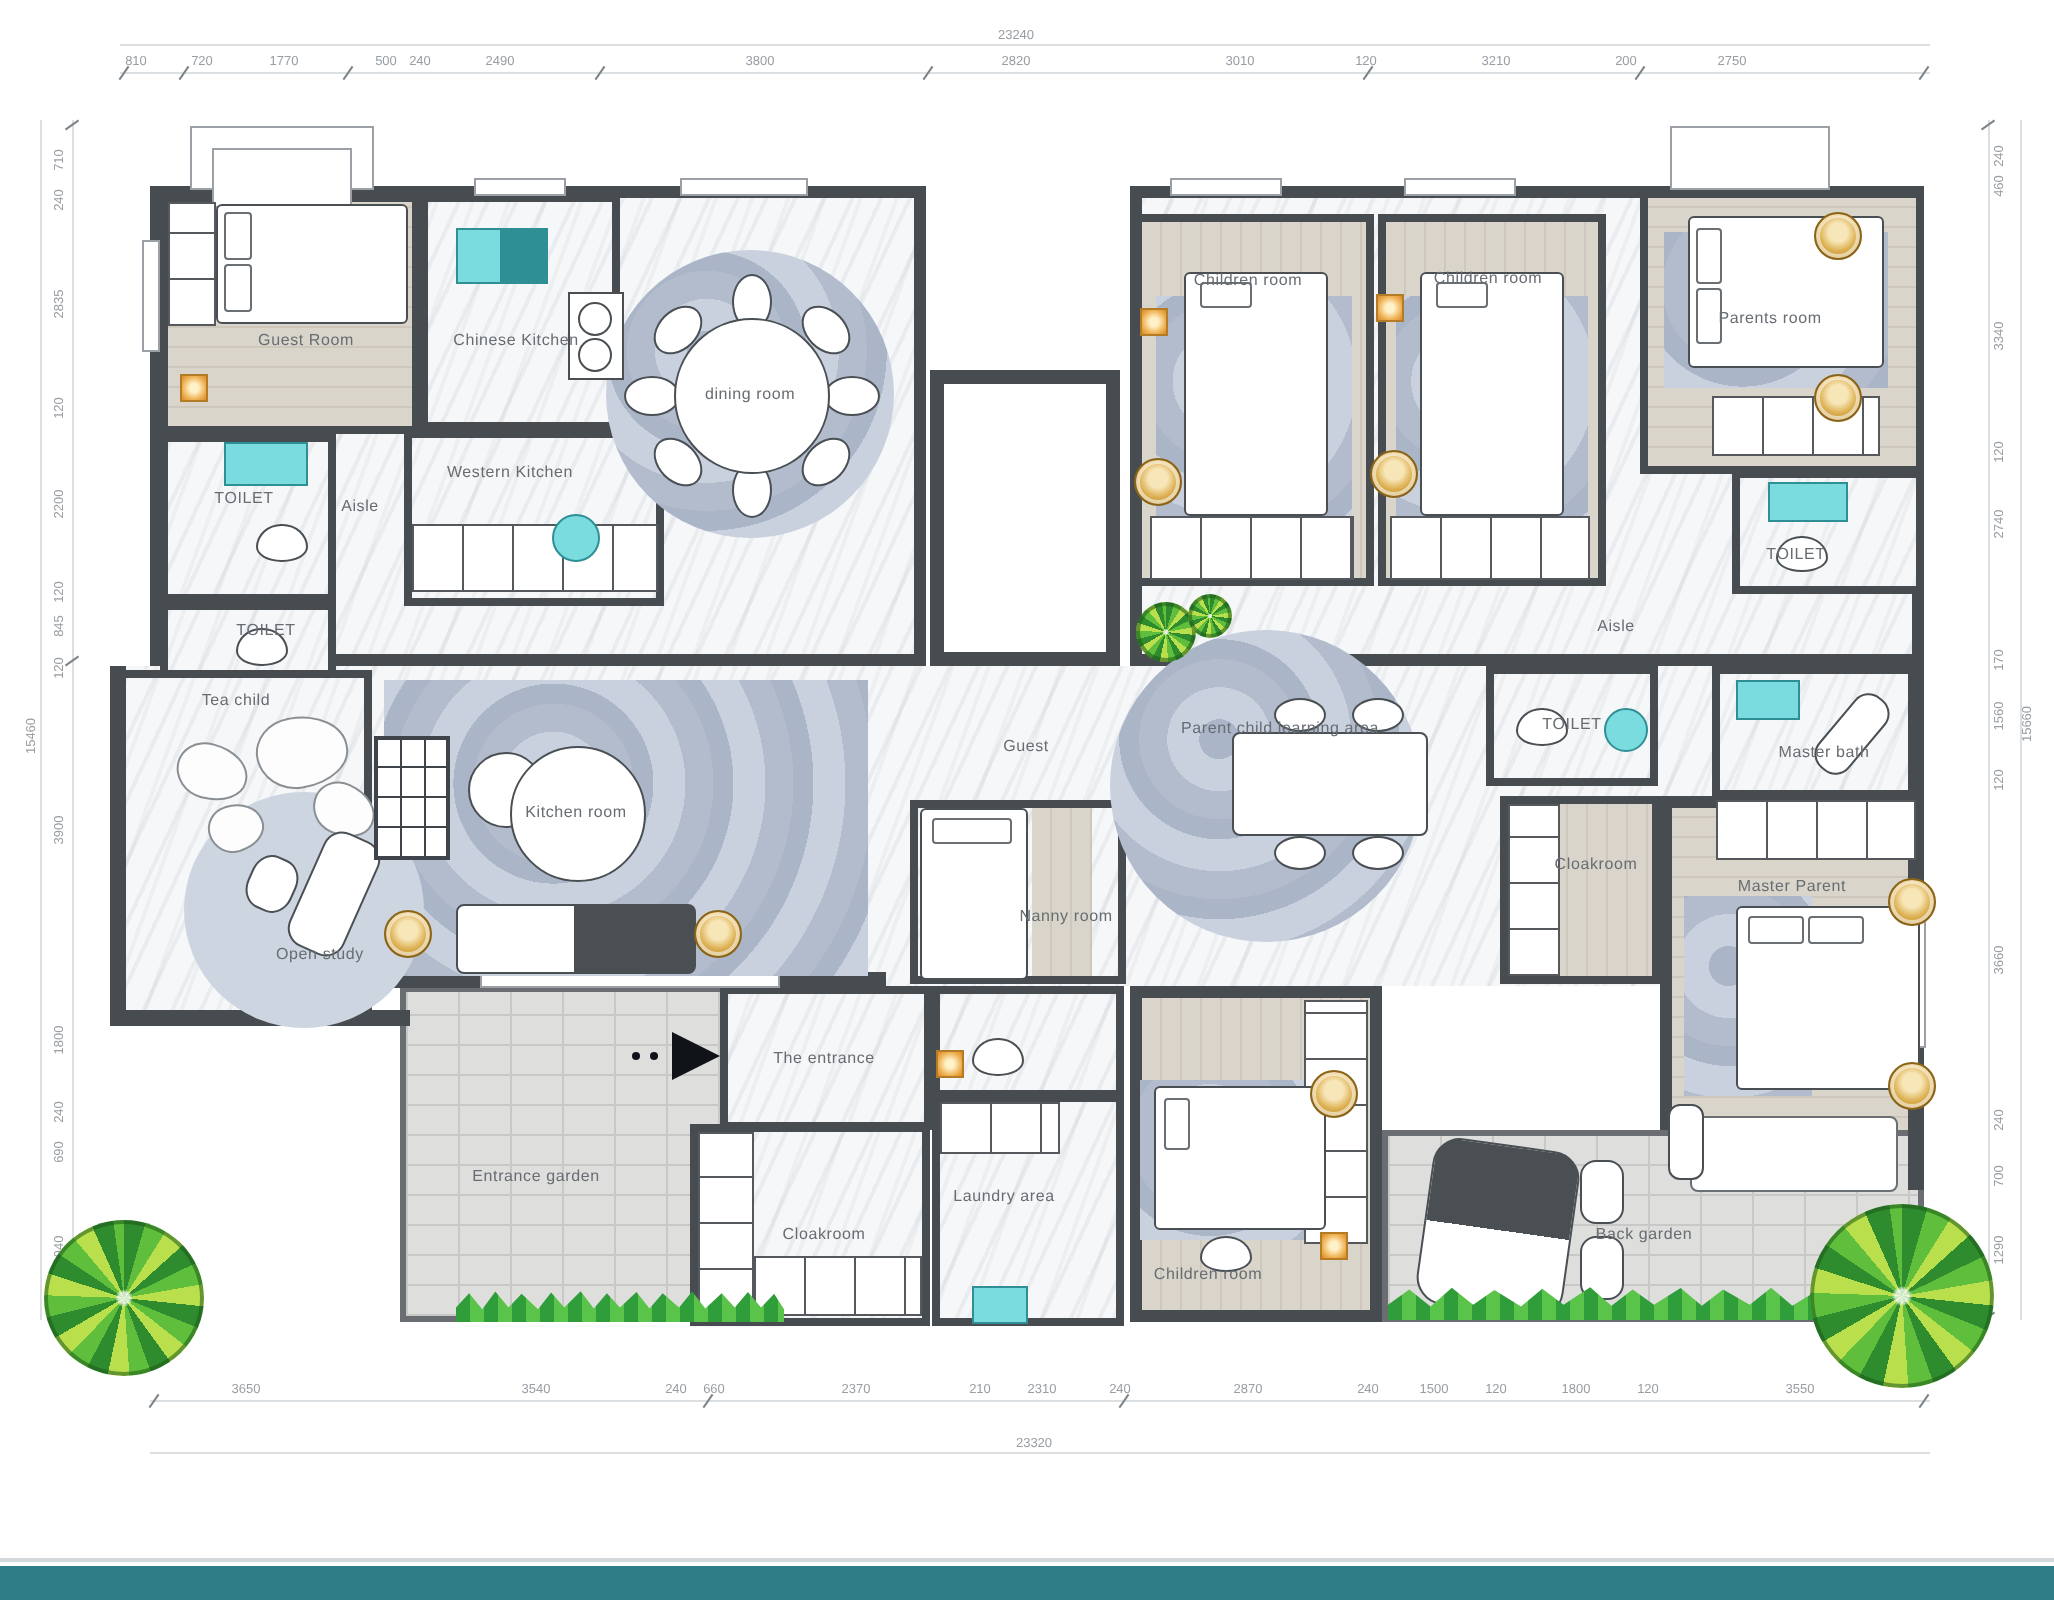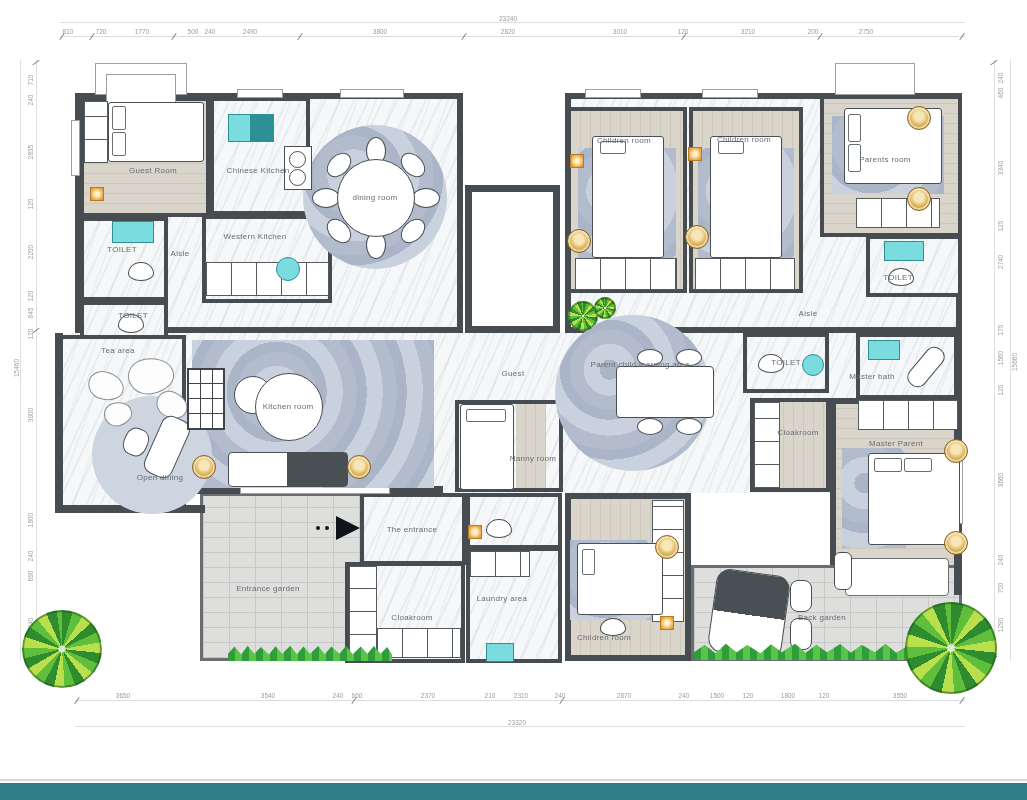--- a/index.html
+++ b/index.html
@@ -343,28 +343,28 @@
   <span class="lbl" style="left:122px;top:249px">TOILET</span>
   <span class="lbl" style="left:133px;top:315px">TOILET</span>
   <span class="lbl" style="left:180px;top:253px">Aisle</span>
   <span class="lbl" style="left:255px;top:236px">Western Kitchen</span>
   <span class="lbl" style="left:375px;top:197px">dining room</span>
   <span class="lbl" style="left:624px;top:140px">Children room</span>
   <span class="lbl" style="left:744px;top:139px">Children room</span>
   <span class="lbl" style="left:885px;top:159px">Parents room</span>
   <span class="lbl" style="left:898px;top:277px">TOILET</span>
   <span class="lbl" style="left:808px;top:313px">Aisle</span>
-  <span class="lbl" style="left:118px;top:350px">Tea area</span>
-  <span class="lbl" style="left:160px;top:477px">Open dining</span>
+  <span class="lbl" style="left:118px;top:350px">Tea child</span>
+  <span class="lbl" style="left:160px;top:477px">Open study</span>
   <span class="lbl" style="left:288px;top:406px;z-index:41">Kitchen room</span>
   <span class="lbl" style="left:513px;top:373px">Guest</span>
   <span class="lbl" style="left:640px;top:364px">Parent child learning area</span>
   <span class="lbl" style="left:533px;top:458px">Nanny room</span>
   <span class="lbl" style="left:786px;top:362px">TOILET</span>
-  <span class="lbl" style="left:872px;top:376px">Master bath</span>
+  <span class="lbl" style="left:912px;top:376px">Master bath</span>
   <span class="lbl" style="left:798px;top:432px">Cloakroom</span>
   <span class="lbl" style="left:896px;top:443px;z-index:41">Master Parent</span>
   <span class="lbl" style="left:412px;top:529px">The entrance</span>
   <span class="lbl" style="left:268px;top:588px">Entrance garden</span>
   <span class="lbl" style="left:412px;top:617px">Cloakroom</span>
   <span class="lbl" style="left:502px;top:598px">Laundry area</span>
   <span class="lbl" style="left:604px;top:637px;z-index:41">Children room</span>
   <span class="lbl" style="left:822px;top:617px">Back garden</span>
 
   <div class="footer" style="top:779px;height:2px;background:#d4d8da"></div>

